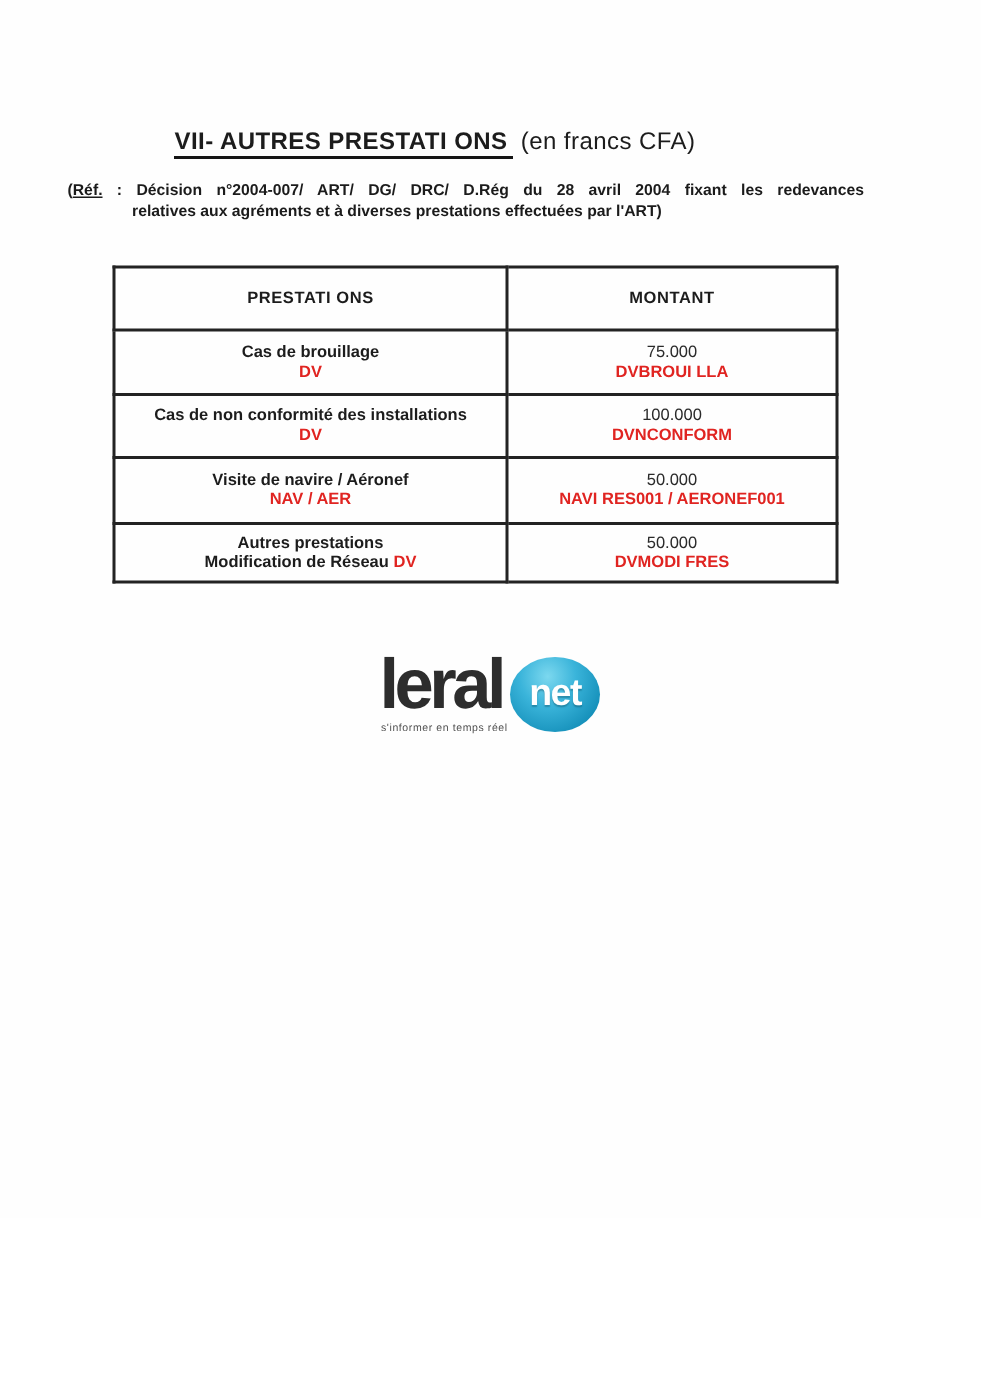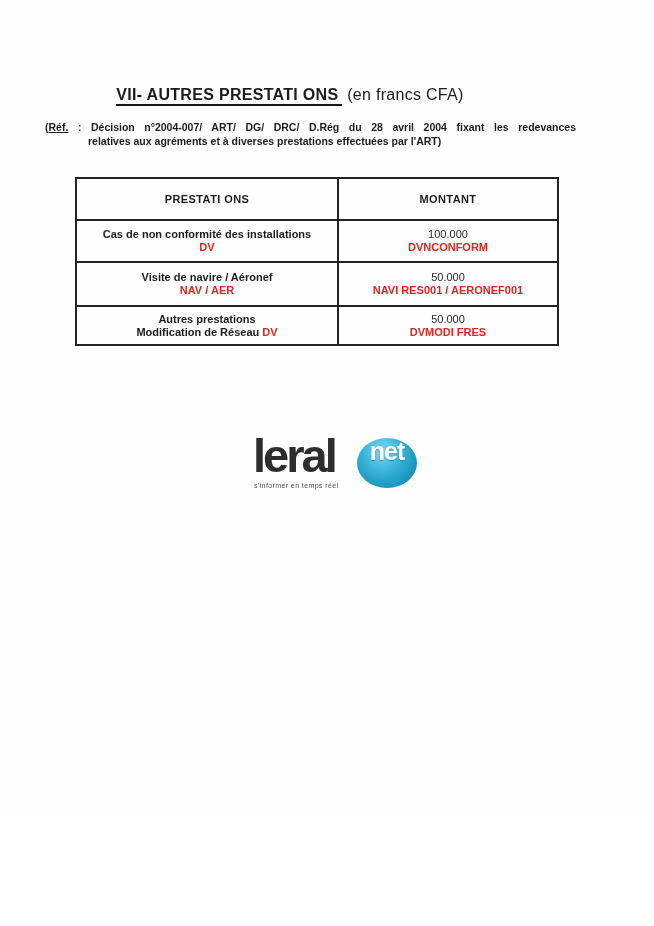--- a/index.html
+++ b/index.html
@@ -54,24 +54,24 @@
   .logo-word{
     position:absolute;left:0;top:-4px;
     font-size:47px;font-weight:bold;letter-spacing:-3px;
     color:#2d2d2d;line-height:48px;
   }
   .logo-tagline{
     position:absolute;left:1px;top:46px;
     font-size:7px;color:#4f4f4f;letter-spacing:.4px;white-space:nowrap;
   }
   .logo-badge{
-    position:absolute;left:104px;top:2px;width:60px;height:50px;
+    position:absolute;left:87px;top:2px;width:60px;height:50px;
     border-radius:50%;
     background:radial-gradient(ellipse at 42% 26%, #7cd8ef 0%, #3ab4da 38%, #1590ba 78%, #0c7ca6 100%);
-    display:flex;justify-content:center;
+    display:flex;align-items:center;justify-content:center;
   }
   .logo-badge-text{
     color:#ffffff;font-size:25px;font-weight:bold;letter-spacing:-1px;
     text-shadow:0 1px 1px rgba(0,60,80,.35);
     transform:translateY(-1px);
   }
   
   .pageno{
     position:absolute;top:871px;left:280px;width:40px;
     text-align:center;font-family:"Liberation Serif",serif;
@@ -94,20 +94,30 @@
 
   <table class="tbl">
     <colgroup>
         <col class="col-p">
         <col class="col-m">
       </colgroup>
     <tbody>
         <tr>
       <th>PRESTATI ONS</th>
       <th>MONTANT</th>
+    </tr>
+    <tr class="r1">
+      <td>
+        <div class="b">Cas de brouillage</div>
+        <div class="red">DV</div>
+      </td>
+      <td>
+        <div class="val">75.000</div>
+        <div class="red">DVBROUI LLA</div>
+      </td>
     </tr>
     <tr class="r2">
       <td>
         <div class="b">Cas de non conformité des installations</div>
         <div class="red">DV</div>
       </td>
       <td>
         <div class="val">100.000</div>
         <div class="red">DVNCONFORM</div>
       </td>

